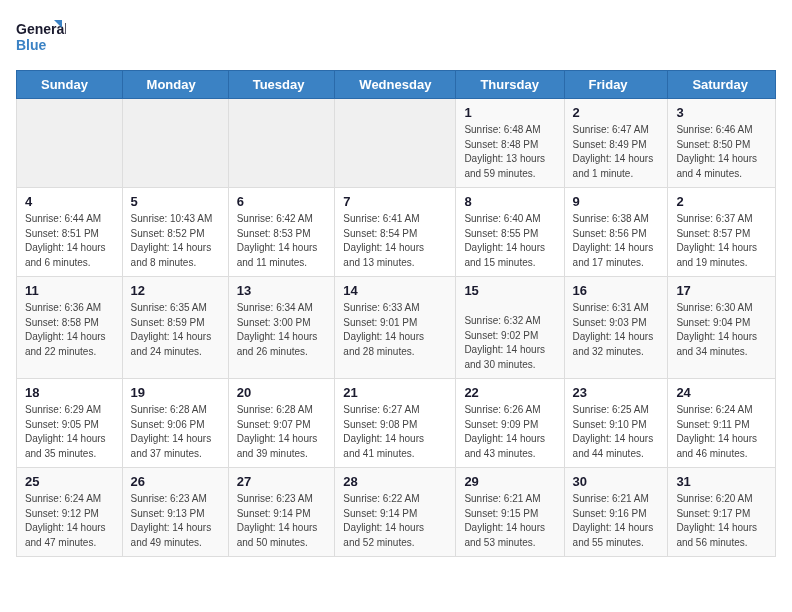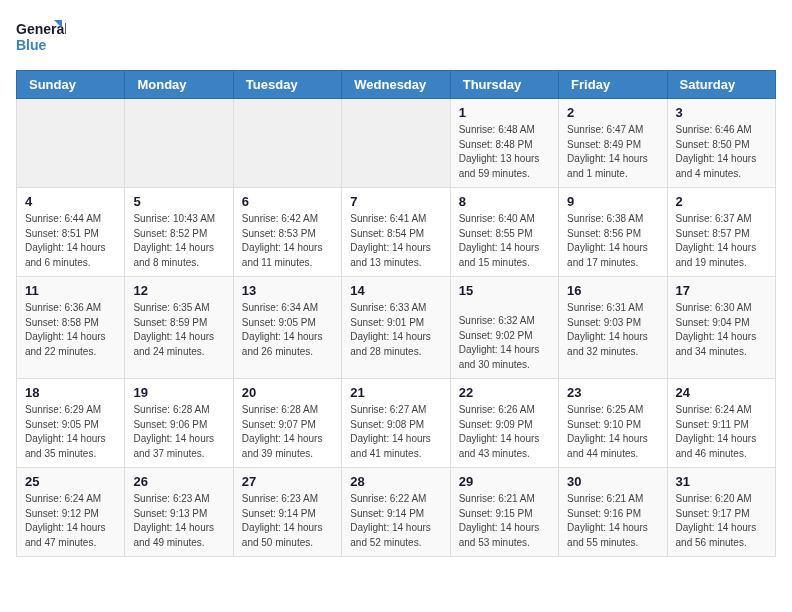--- a/index.html
+++ b/index.html
@@ -36,21 +36,21 @@
     .calendar {
       width: 100%;
       border-collapse: collapse;
       border: 1px solid #ccc;
     }
     .calendar th {
       background-color: #3b82c4;
       color: #fff;
       font-size: 13px;
       font-weight: bold;
-      padding: 6px 12px;
+      padding: 6px 24px;
       text-align: left;
       border: 1px solid #2a6aaa;
     }
     .calendar td {
       vertical-align: top;
       padding: 6px 8px;
       font-size: 11px;
       color: #333;
       border: 1px solid #ddd;
       width: calc(100% / 7);
@@ -198,21 +198,21 @@
         <td>
           <span class="day-num">12</span>
           <div class="day-info" style="white-space: pre-line;">Sunrise: 6:35 AM
 Sunset: 8:59 PM
 Daylight: 14 hours
 and 24 minutes.</div>
         </td>
         <td>
           <span class="day-num">13</span>
           <div class="day-info" style="white-space: pre-line;">Sunrise: 6:34 AM
-Sunset: 9:05 PM
+Sunset: 3:00 PM
 Daylight: 14 hours
 and 26 minutes.</div>
         </td>
         <td>
           <span class="day-num">14</span>
           <div class="day-info" style="white-space: pre-line;">Sunrise: 6:33 AM
 Sunset: 9:01 PM
 Daylight: 14 hours
 and 28 minutes.</div>
         </td>

